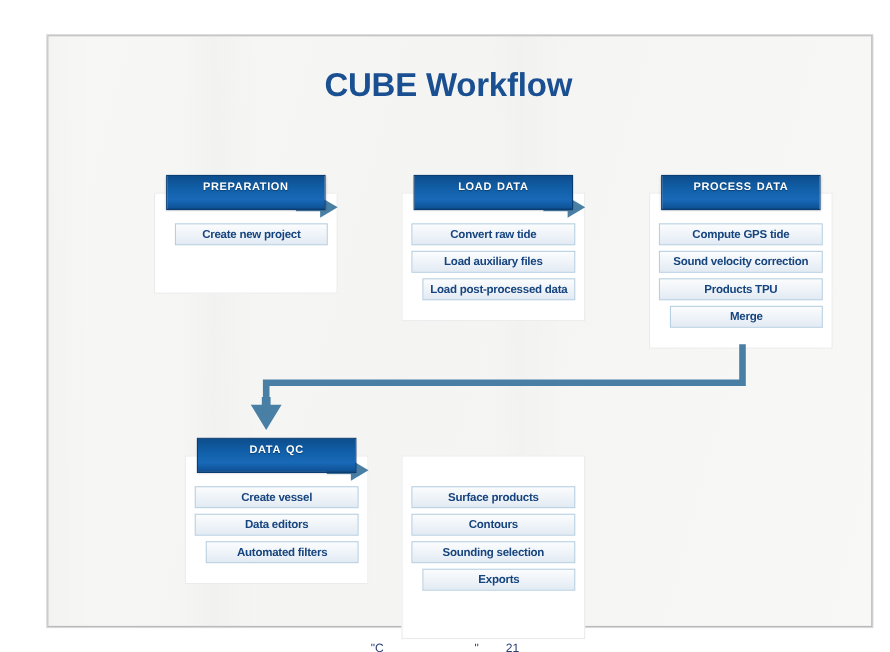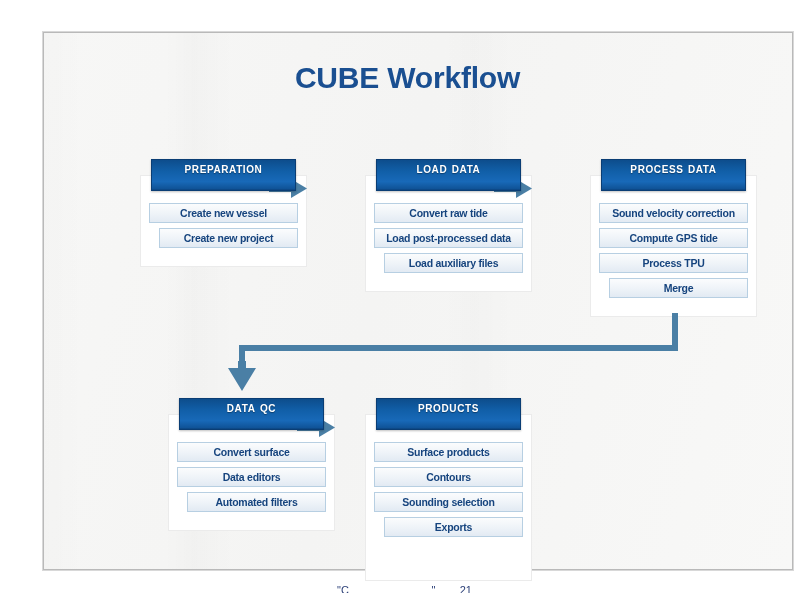--- a/index.html
+++ b/index.html
@@ -146,103 +146,99 @@
 <div id="slide">
 
   <div id="title">CUBE Workflow</div>
 
   <div class="group" style="left:96px; top:126px; width:167px; height:108px;">
     <div class="card"></div>
     <div class="head">
       <span>Preparation</span>
     </div>
     <div class="items">
-      <div class="item">Create new vessel</div>
       <div class="item">Create new project</div>
     </div>
   </div>
 
   <div class="arrow" style="left:223px; top:141px;">
     <svg width="44" height="30" viewBox="0 0 44 30">
       <g fill="#4a7fa5">
         <rect x="2" y="11" width="24" height="7"></rect>
         <path d="M24 5 L40 14.5 L24 24 Z"></path>
       </g>
     </svg>
   </div>
 
   <div class="group" style="left:321px; top:126px; width:167px; height:133px;">
     <div class="card"></div>
     <div class="head">
       <span>Load Data</span>
     </div>
     <div class="items">
       <div class="item">Convert raw tide</div>
+      <div class="item">Load auxiliary files</div>
       <div class="item">Load post-processed data</div>
-      <div class="item">Load auxiliary files</div>
     </div>
   </div>
 
   <div class="arrow" style="left:448px; top:141px;">
     <svg width="44" height="30" viewBox="0 0 44 30">
       <g fill="#4a7fa5">
         <rect x="2" y="11" width="24" height="7"></rect>
         <path d="M24 5 L40 14.5 L24 24 Z"></path>
       </g>
     </svg>
   </div>
 
   <div class="group" style="left:546px; top:126px; width:167px; height:158px;">
     <div class="card"></div>
     <div class="head">
       <span>Process Data</span>
     </div>
     <div class="items">
+      <div class="item">Compute GPS tide</div>
       <div class="item">Sound velocity correction</div>
-      <div class="item">Compute GPS tide</div>
-      <div class="item">Process TPU</div>
+      <div class="item">Products TPU</div>
       <div class="item">Merge</div>
     </div>
   </div>
 
   <div class="connector" style="left:140px; top:278px;">
     <svg width="520" height="90" viewBox="0 0 520 90">
       <g fill="none" stroke="#4a7fa5" stroke-width="6">
         <path d="M491 2 L491 37 L58 37 L58 62"></path>
       </g>
       <path d="M44 57 L58 80 L72 57 L62 57 L62 50 L54 50 L54 57 Z" fill="#4a7fa5"></path>
     </svg>
   </div>
 
   <div class="group" style="left:124px; top:365px; width:167px; height:133px;">
     <div class="card"></div>
     <div class="head">
       <span>Data QC</span>
     </div>
     <div class="items">
-      <div class="item">Convert surface</div>
+      <div class="item">Create vessel</div>
       <div class="item">Data editors</div>
       <div class="item">Automated filters</div>
     </div>
   </div>
 
   <div class="arrow" style="left:251px; top:380px;">
     <svg width="44" height="30" viewBox="0 0 44 30">
       <g fill="#4a7fa5">
         <rect x="2" y="11" width="24" height="7"></rect>
         <path d="M24 5 L40 14.5 L24 24 Z"></path>
       </g>
     </svg>
   </div>
 
   <div class="group" style="left:321px; top:365px; width:167px; height:183px;">
     <div class="card"></div>
-    <div class="head">
-      <span>Products</span>
-    </div>
     <div class="items">
       <div class="item">Surface products</div>
       <div class="item">Contours</div>
       <div class="item">Sounding selection</div>
       <div class="item">Exports</div>
     </div>
   </div>
 
 </div>
 

